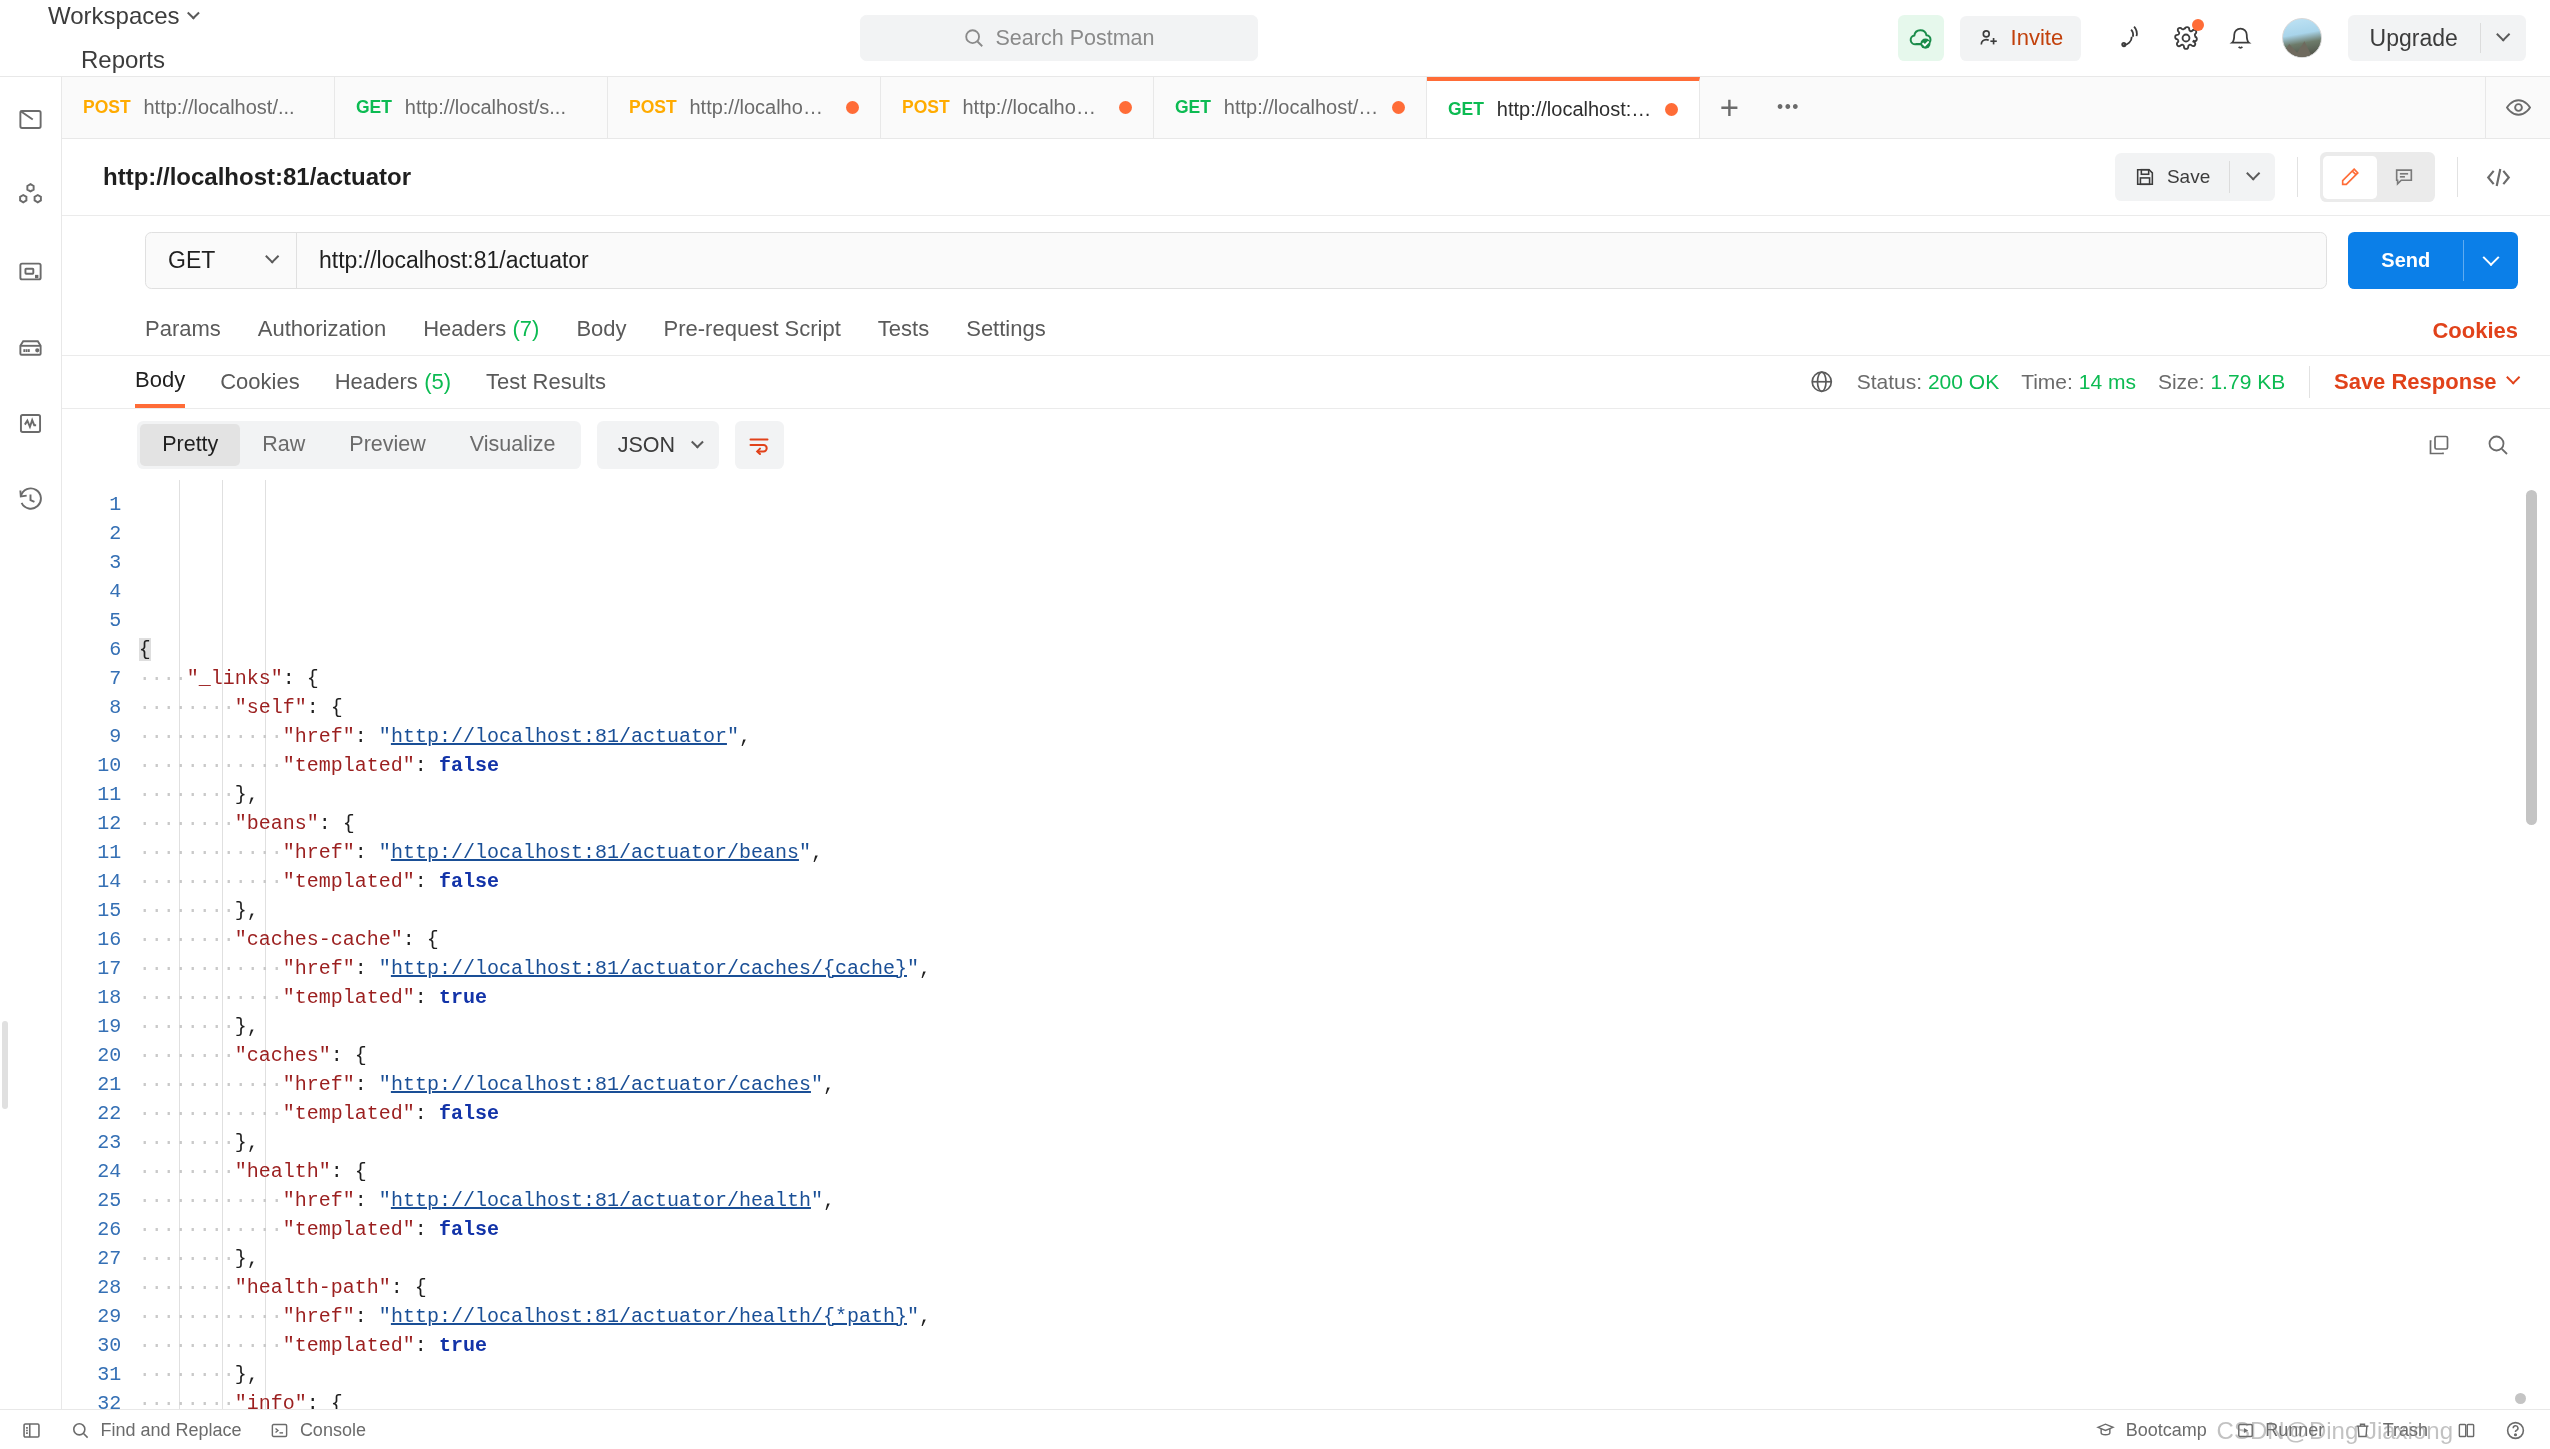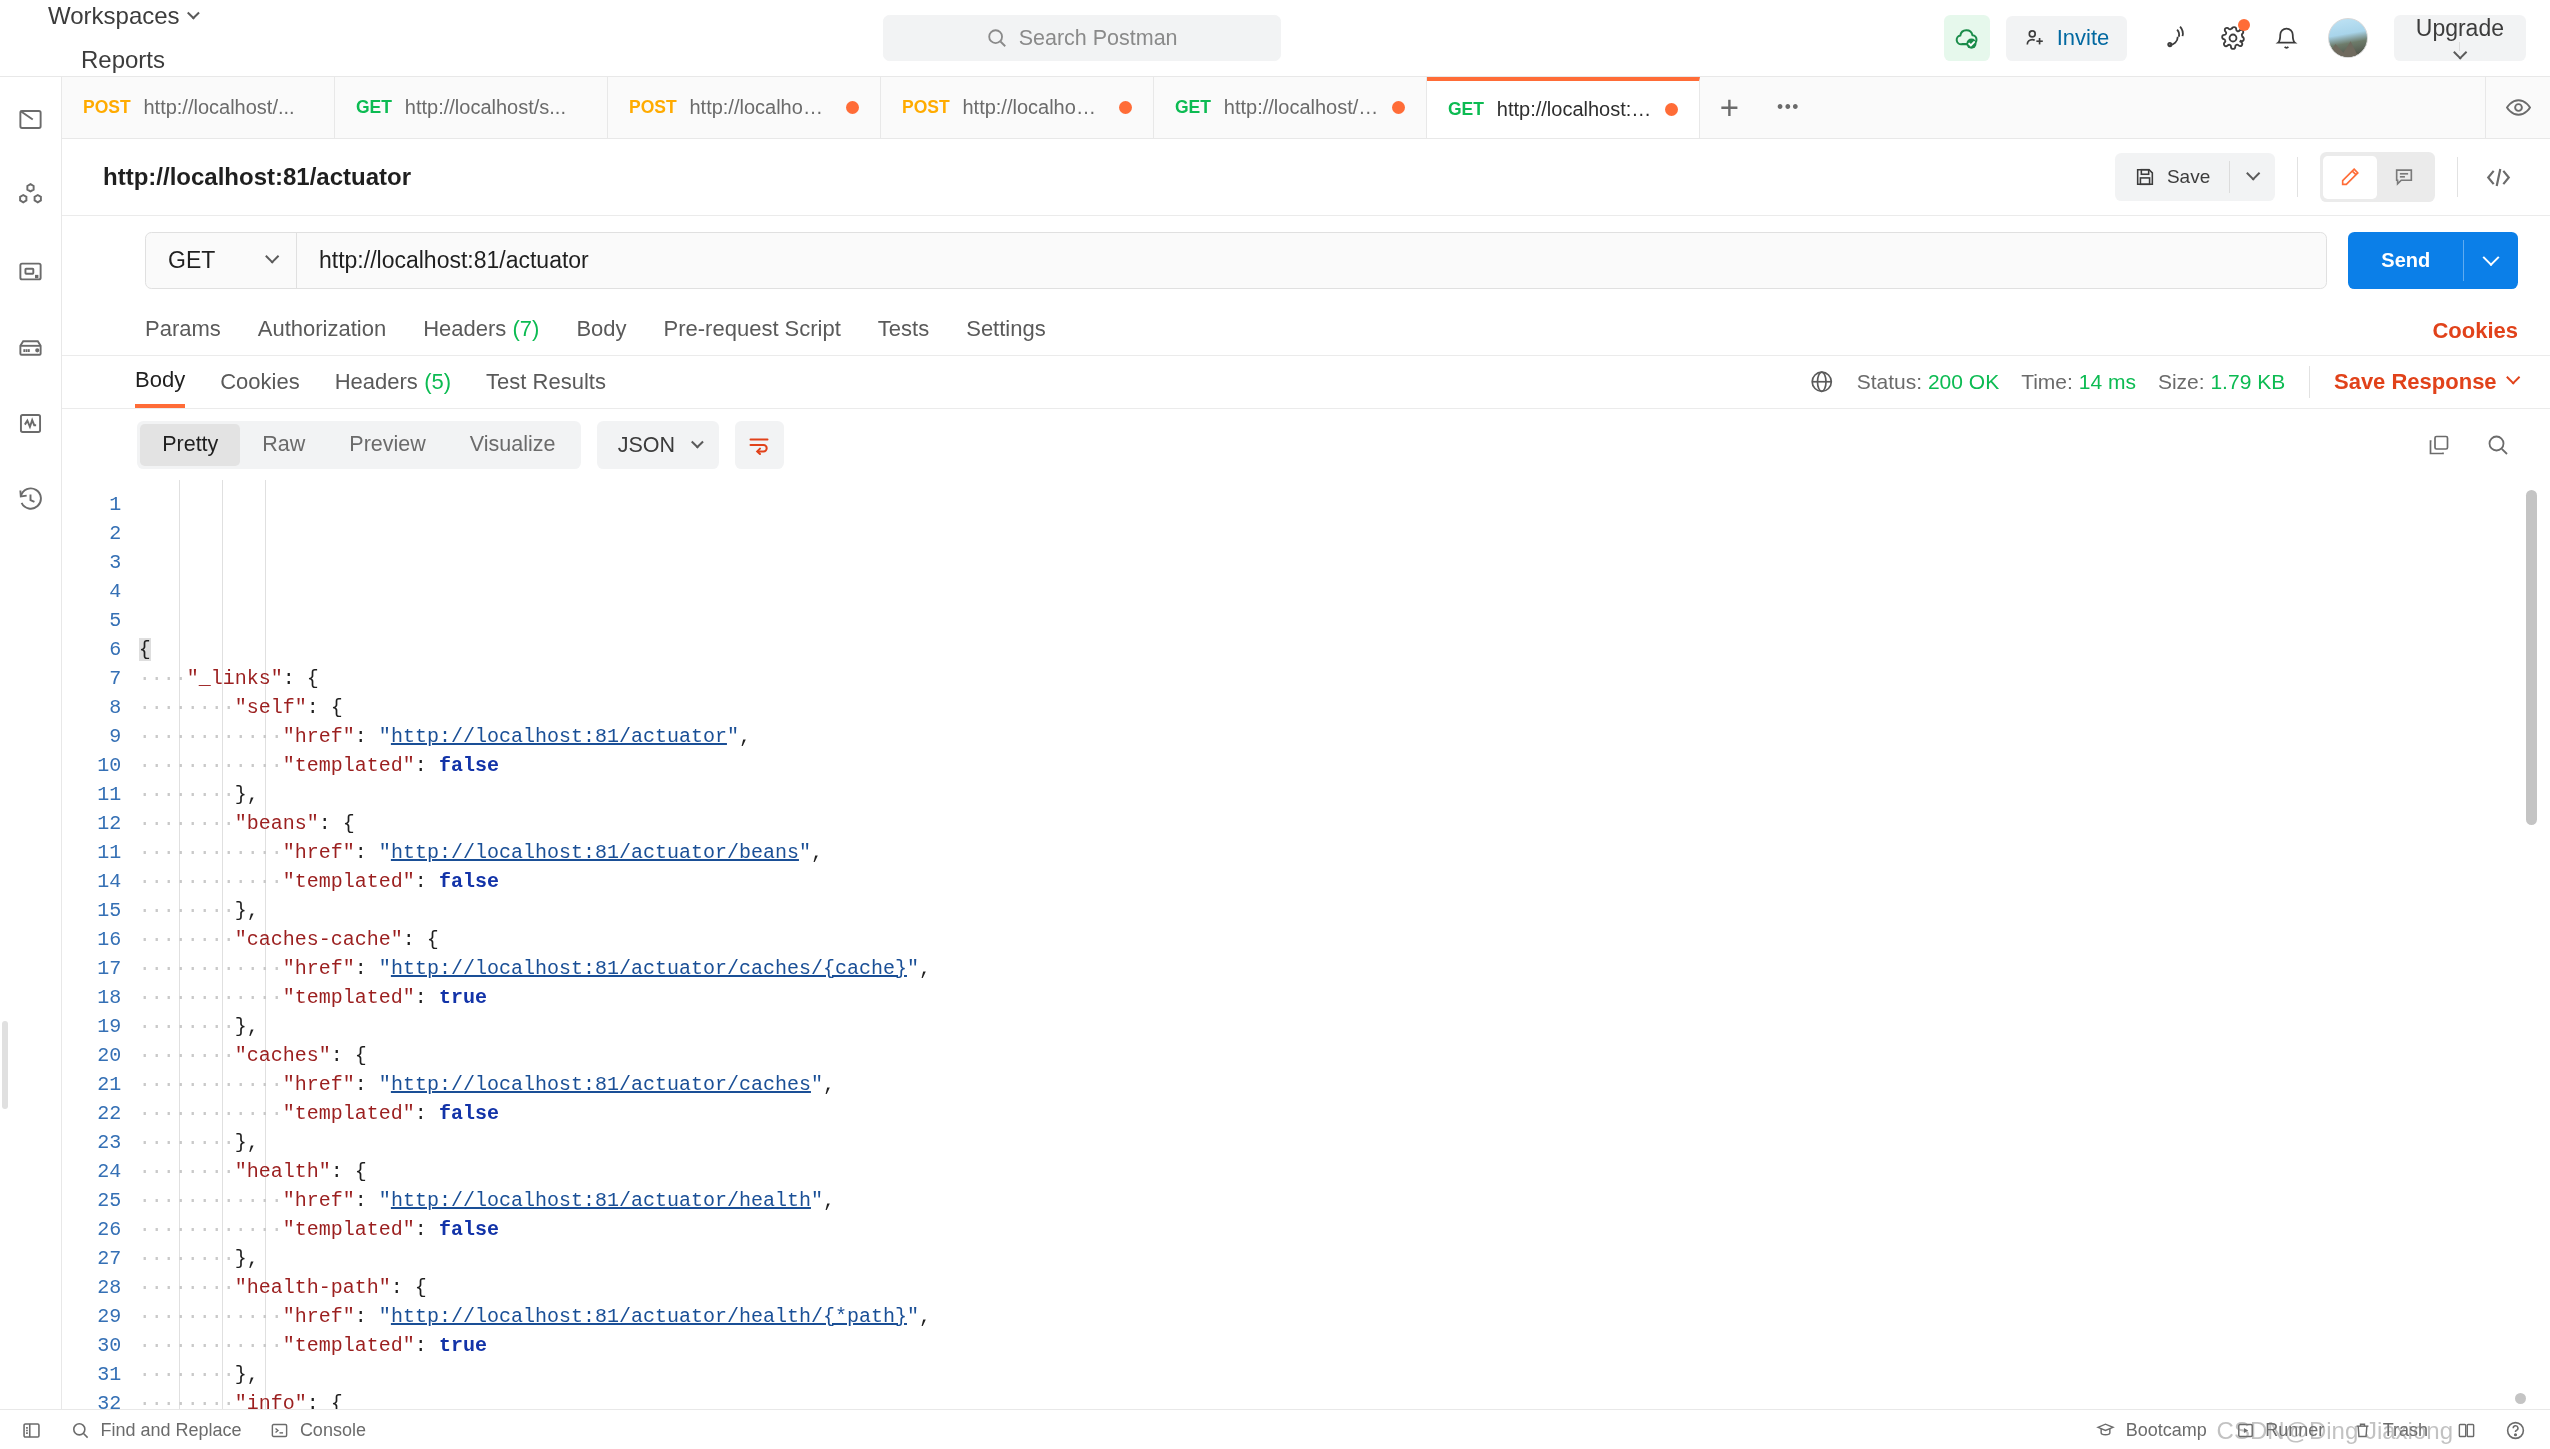--- a/index.html
+++ b/index.html
@@ -42,42 +42,42 @@
   }
 
   .nav-right { display: flex; align-items: center; gap: 6.4px; }
   .cloud-ok {
     width: 46px; height: 46px; border-radius: 6.4px; background: #e6f8ec;
     display: flex; align-items: center; justify-content: center; cursor: pointer;
   }
   .invite-btn {
     height: 45px; background: #f2f3f4; border-radius: 6.4px; padding: 0 17.5px;
     display: flex; align-items: center; gap: 11px; font-size: 22px;
-    color: #0369a1; cursor: pointer; margin-left: 9.6px; margin-right: 21px;
+    color: #c2410c; cursor: pointer; margin-left: 9.6px; margin-right: 21px;
   }
   .icon-btn {
     width: 48px; height: 48px; border-radius: 6.4px; display: flex;
     align-items: center; justify-content: center; cursor: pointer; position: relative;
   }
   .dot-badge {
     position: absolute; top: 4.8px; right: 6.4px; width: 12px; height: 12px;
     border-radius: 50%; background: #ff6c37;
   }
   .avatar {
     width: 40px; height: 40px; border-radius: 50%; margin: 0 11px;
     background: linear-gradient(170deg,#bfe3f5 0%, #a8d4ea 40%, #6d7b6a 62%, #4a4a42 100%);
     overflow: hidden; cursor: pointer; position: relative; border: 0.8px solid #d8d8d8;
   }
   .avatar::after {
     content:''; position:absolute; left:-3.2px; bottom:-1.6px; width: 33px; height: 21px;
     background:#6f6a5e; clip-path: polygon(0% 100%, 28% 30%, 52% 72%, 74% 18%, 100% 100%);
   }
   .upgrade-group {
     display: flex; align-items: center; background: #f2f3f4; border-radius: 6.4px;
-    height: 46px; margin-left: 8px; flex-direction: column;
+    height: 46px; margin-left: 8px;
   }
   .upgrade-btn { padding: 0 22px; font-size: 23px; color: #3c3c3c; cursor: pointer; }
   .upgrade-div { width: 0.8px; height: 30px; background: #dcdcdc; }
   .upgrade-chev { padding: 0 17.5px; display: flex; align-items: center; cursor: pointer; }
 
   
   .bodywrap { flex: 1; display: flex; min-height: 0; }
 
   
   .rail {

